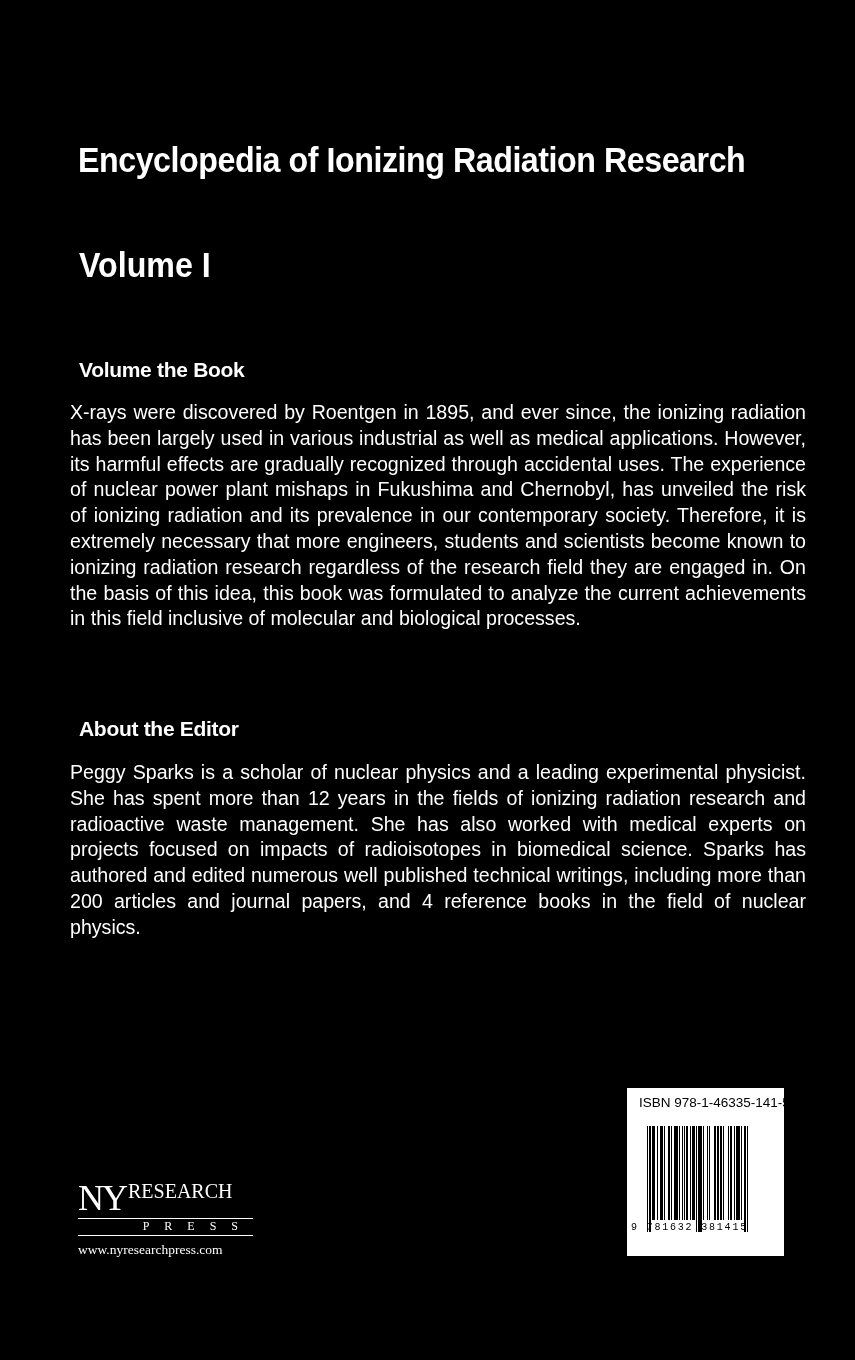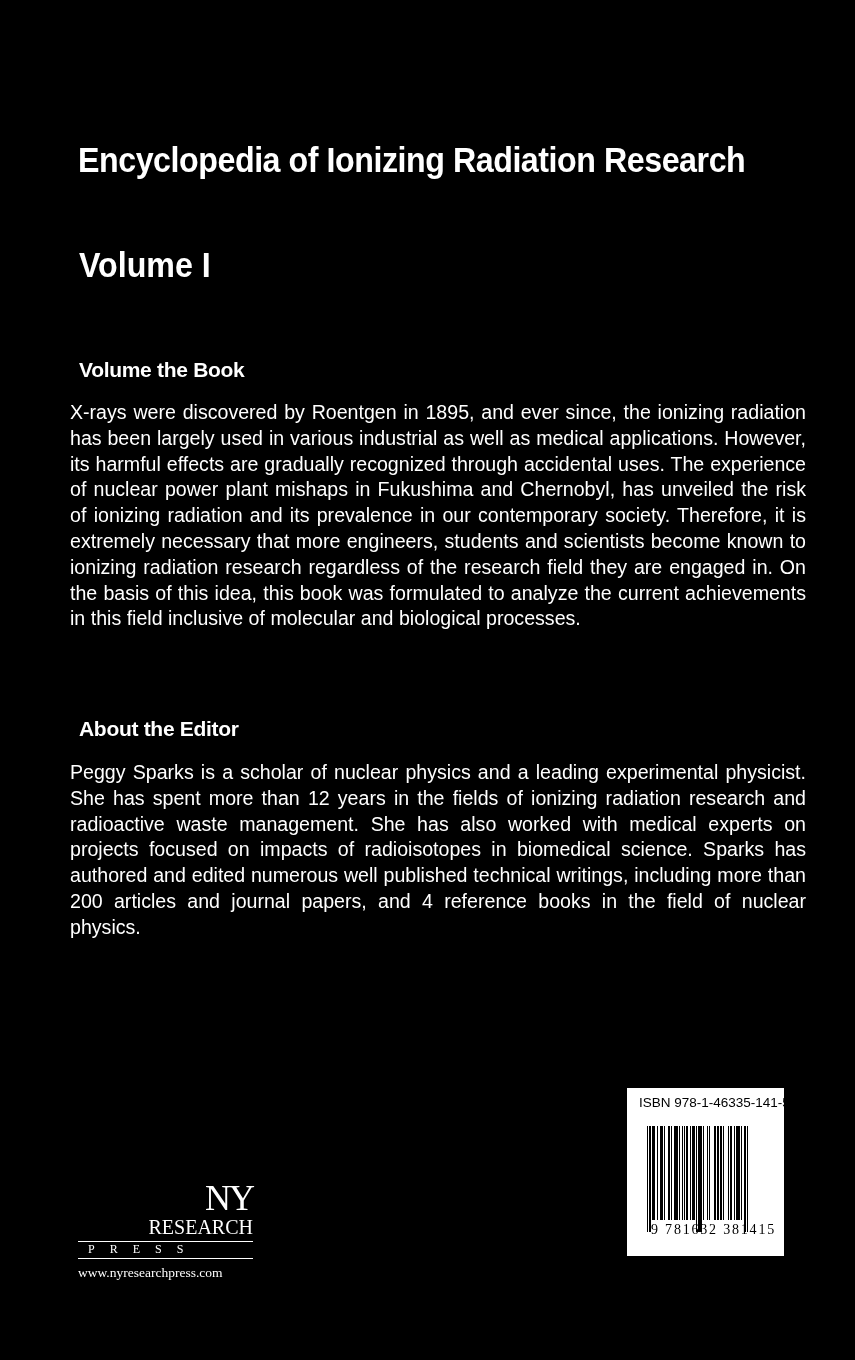--- a/index.html
+++ b/index.html
@@ -25,49 +25,49 @@
   }
   .para {
     position: absolute; left: 70px; width: 736px;
     font-size: 19.6px; line-height: 25.8px; text-align: justify;
     text-align-last: left;
   }
   .logo {
     position: absolute; left: 78px; top: 1180px; width: 175px;
     font-family: "Liberation Serif", "DejaVu Serif", serif;
   }
-  .logo-top { display: flex; align-items: flex-end; flex-direction: column; }
+  .logo-top { display: flex; align-items: flex-start; }
   .logo-ny { font-size: 36px; line-height: 36px; letter-spacing: -2px; }
   .logo-research { font-size: 20px; margin-left: 2px; }
   .logo-rule { border-top: 1.5px solid #fff; margin-top: 2px; }
   .logo-press {
-    font-size: 12px; letter-spacing: 15px; text-align: left;
+    font-size: 12px; letter-spacing: 15px; text-align: right;
     padding-left: 10px; line-height: 14px;
   }
   .logo-url { font-size: 13.5px; margin-top: 6px; }
   .isbn-box {
     position: absolute; left: 627px; top: 1088px; width: 157px; height: 168px;
     background: #fff; color: #000;
   }
   .isbn-text {
     position: absolute; left: 12px; top: 7px; font-size: 13.5px;
     white-space: nowrap;
   }
   .barcode {
     position: absolute; left: 20px; top: 38px; width: 128px; height: 106px;
     display: flex; align-items: flex-start;
   }
   .barcode span { display: block; height: 100%; background: #000; }
   .barcode span.gap { background: transparent; }
   .barcode span.guard { height: 106px; }
   .barcode span.short { height: 94px; }
   .barcode-digits {
-    position: absolute; left: 24px; top: 134px; font-size: 14px;
+    position: absolute; left: 4px; top: 134px; font-size: 10px;
     letter-spacing: 1.8px; white-space: nowrap;
-    font-family: Liberation Serif, serif;
+    font-family: Liberation Mono, monospace;
   }
 </style>
 </head>
 <body>
 
 <div class="title">Encyclopedia of Ionizing Radiation Research</div>
 <div class="volume">Volume I</div>
 
 <div class="section-heading" style="top:358px;">Volume the Book</div>
 <div class="para" style="top:400px;">X-rays were discovered by Roentgen in 1895, and ever since, the ionizing radiation has been largely used in various industrial as well as medical applications. However, its harmful effects are gradually recognized through accidental uses. The experience of nuclear power plant mishaps in Fukushima and Chernobyl, has unveiled the risk of ionizing radiation and its prevalence in our contemporary society. Therefore, it is extremely necessary that more engineers, students and scientists become known to ionizing radiation research regardless of the research field they are engaged in. On the basis of this idea, this book was formulated to analyze the current achievements in this field inclusive of molecular and biological processes.</div>

